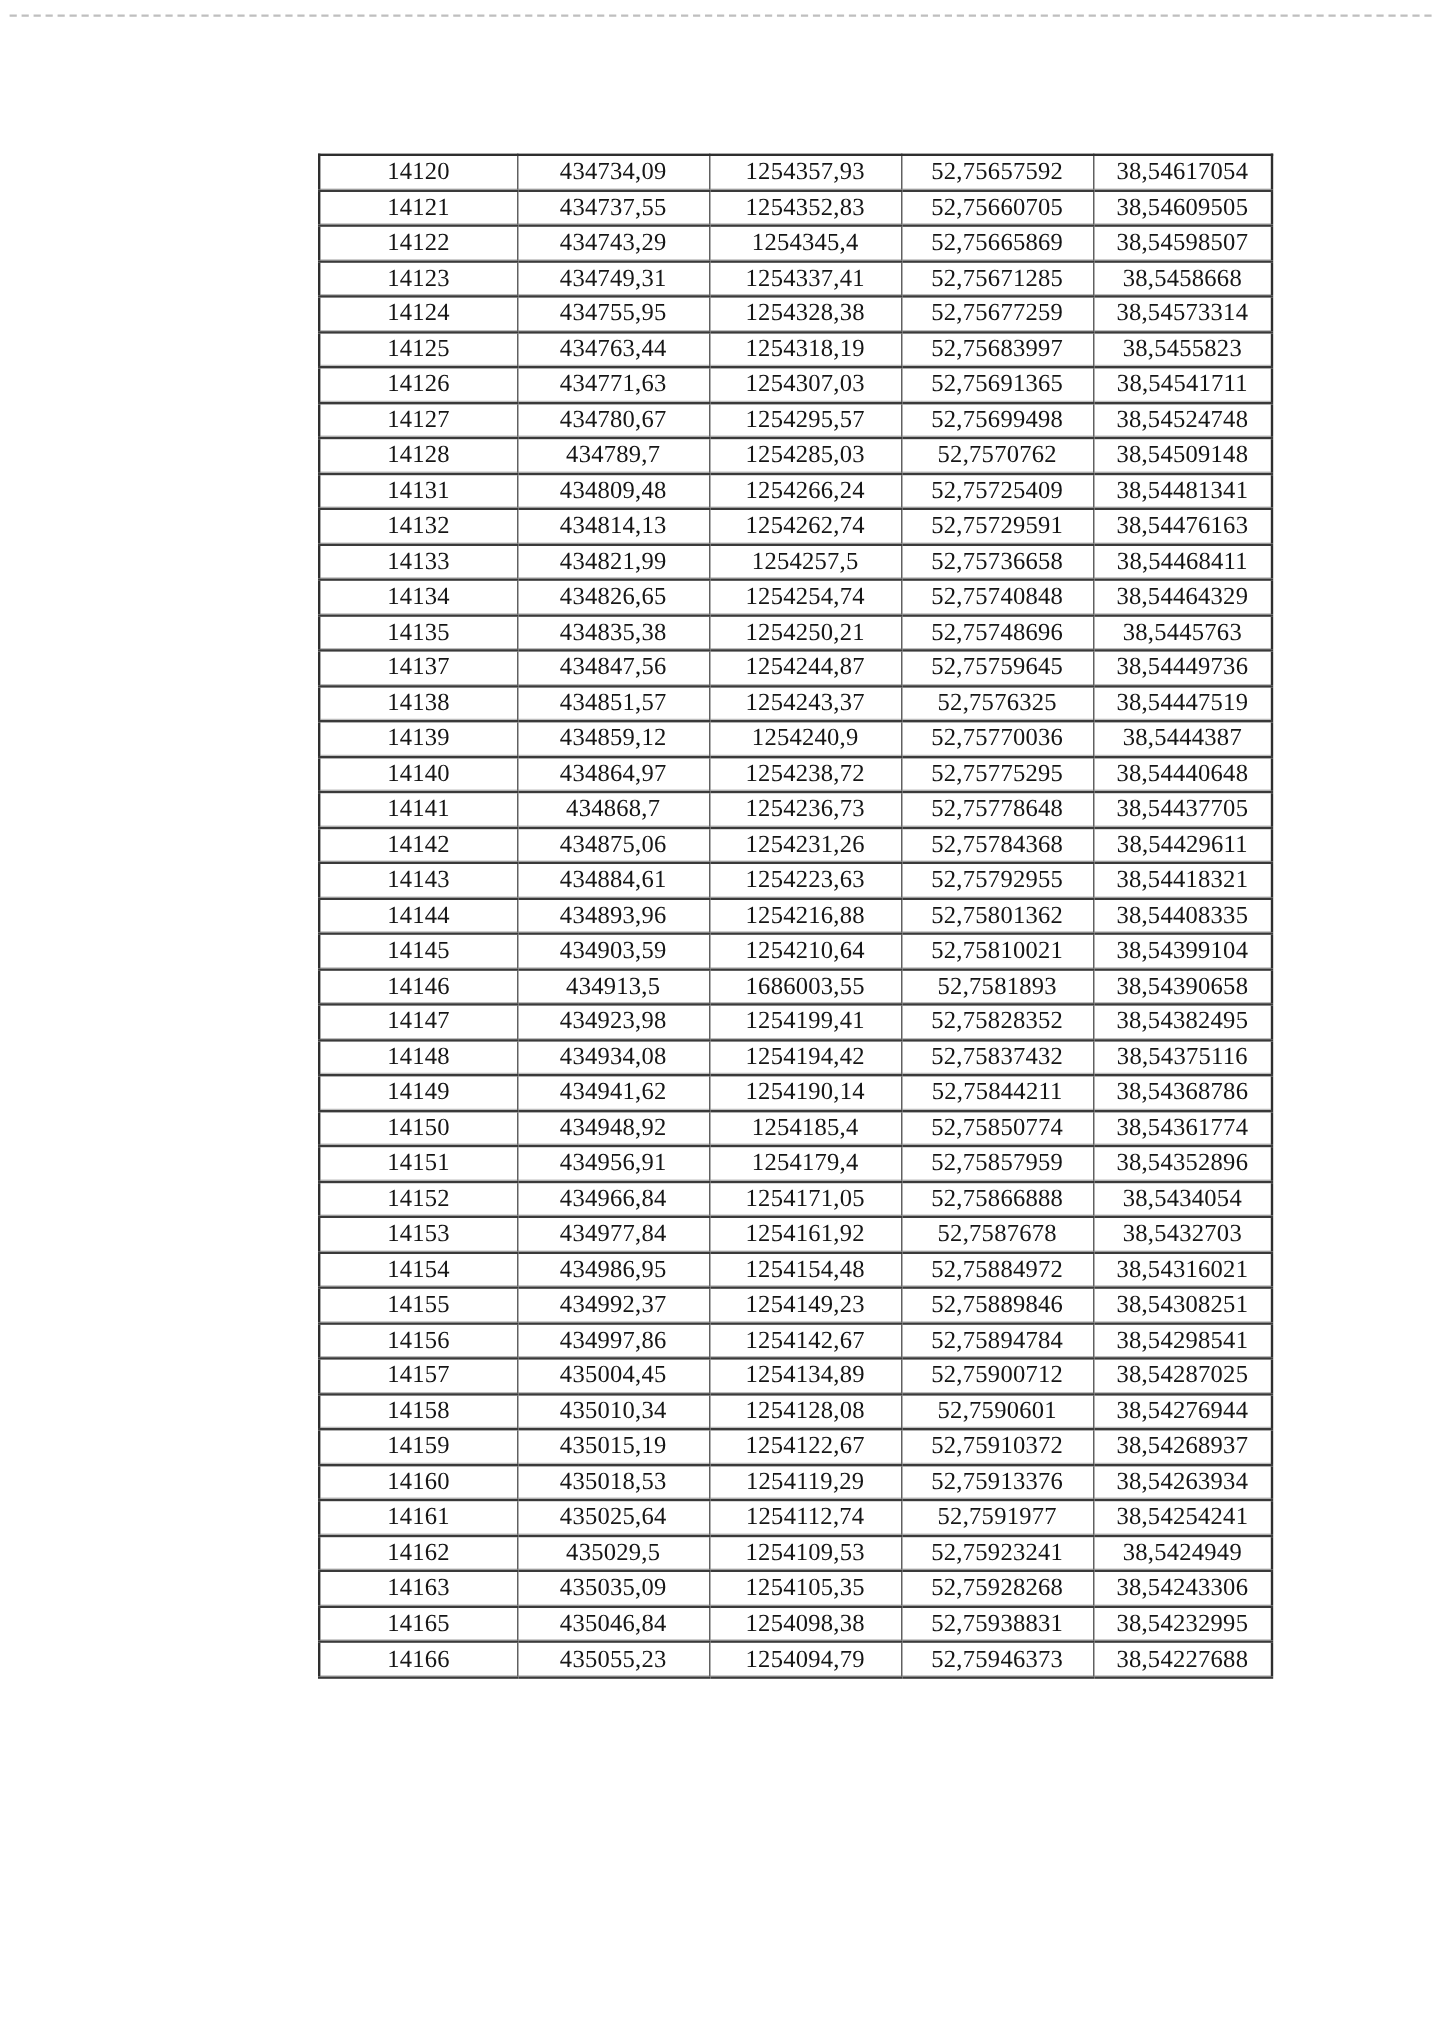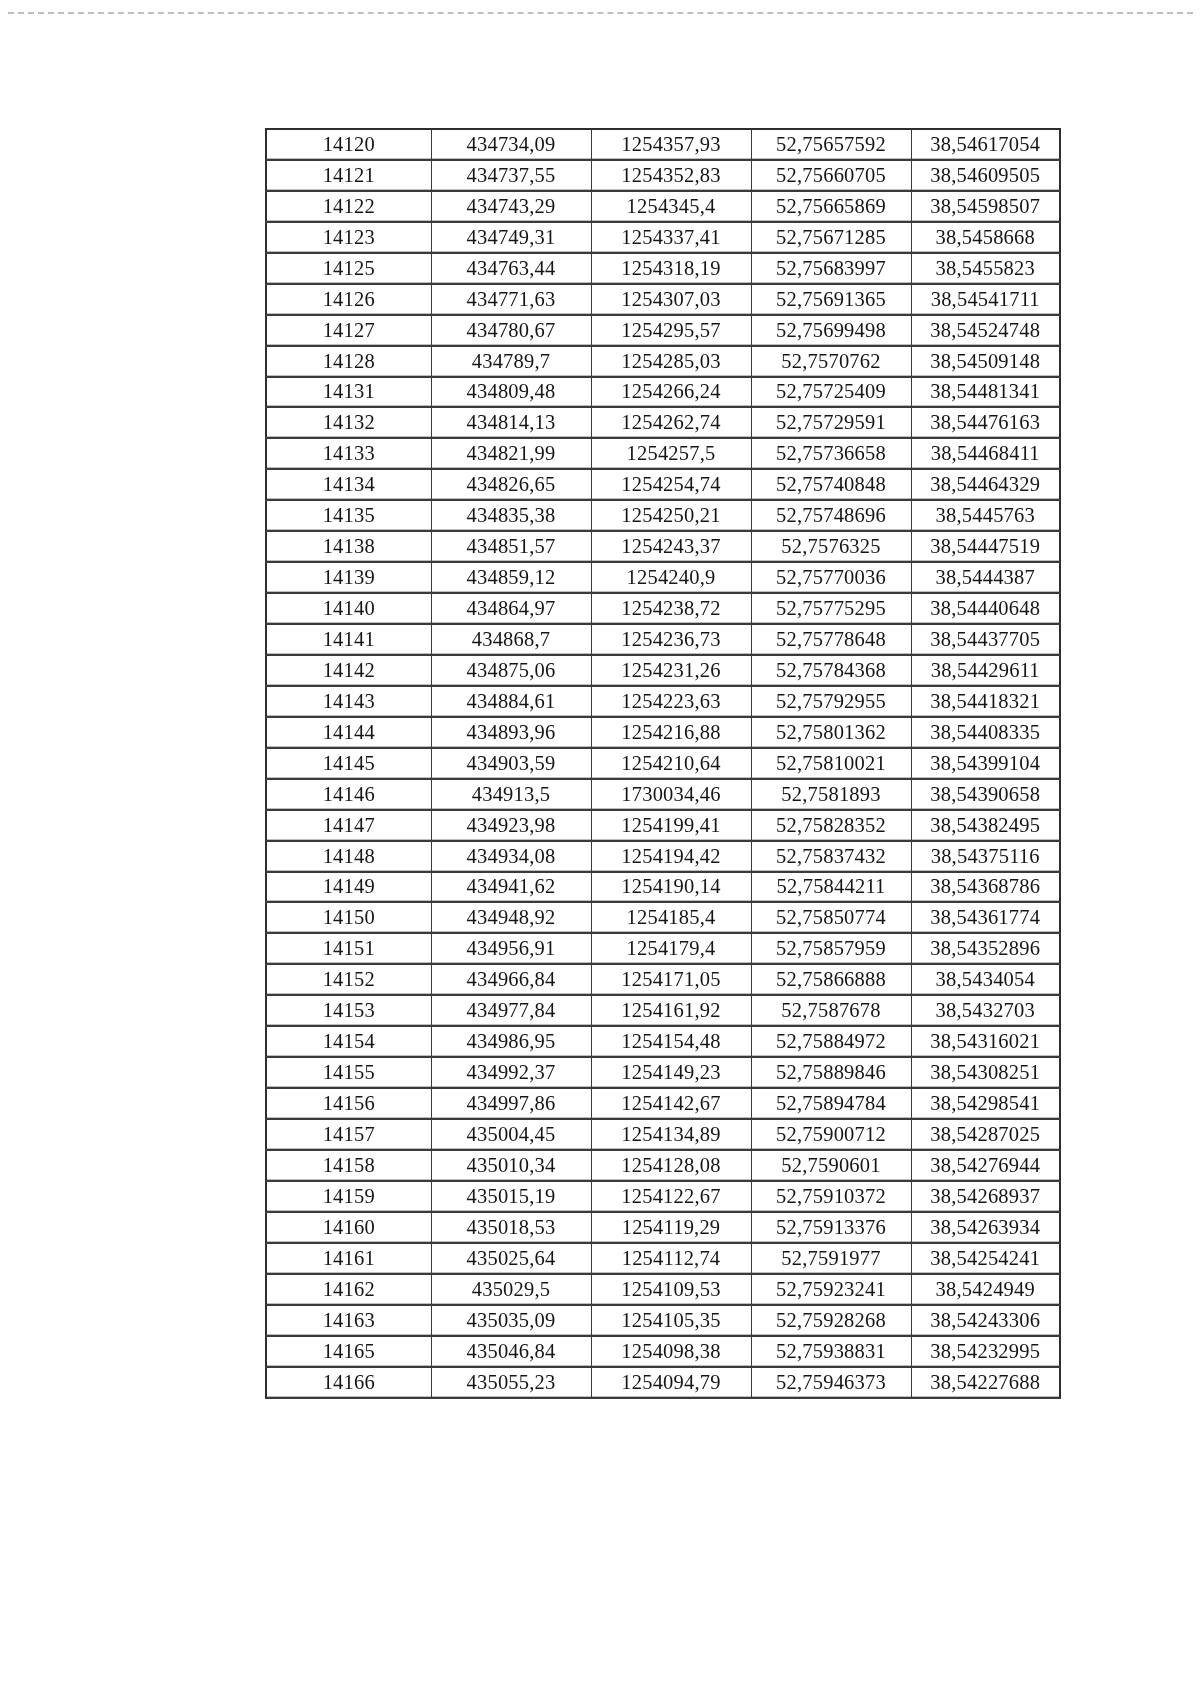--- a/index.html
+++ b/index.html
@@ -85,20 +85,27 @@
         <td>38,54598507</td>
       </tr>
       <tr>
         <td>14123</td>
         <td>434749,31</td>
         <td>1254337,41</td>
         <td>52,75671285</td>
         <td>38,5458668</td>
       </tr>
       <tr>
+        <td>14124</td>
+        <td>434755,95</td>
+        <td>1254328,38</td>
+        <td>52,75677259</td>
+        <td>38,54573314</td>
+      </tr>
+      <tr>
         <td>14125</td>
         <td>434763,44</td>
         <td>1254318,19</td>
         <td>52,75683997</td>
         <td>38,5455823</td>
       </tr>
       <tr>
         <td>14126</td>
         <td>434771,63</td>
         <td>1254307,03</td>
@@ -148,20 +155,27 @@
         <td>38,54464329</td>
       </tr>
       <tr>
         <td>14135</td>
         <td>434835,38</td>
         <td>1254250,21</td>
         <td>52,75748696</td>
         <td>38,5445763</td>
       </tr>
       <tr>
+        <td>14137</td>
+        <td>434847,56</td>
+        <td>1254244,87</td>
+        <td>52,75759645</td>
+        <td>38,54449736</td>
+      </tr>
+      <tr>
         <td>14138</td>
         <td>434851,57</td>
         <td>1254243,37</td>
         <td>52,7576325</td>
         <td>38,54447519</td>
       </tr>
       <tr>
         <td>14139</td>
         <td>434859,12</td>
         <td>1254240,9</td>
@@ -206,21 +220,21 @@
       <tr>
         <td>14145</td>
         <td>434903,59</td>
         <td>1254210,64</td>
         <td>52,75810021</td>
         <td>38,54399104</td>
       </tr>
       <tr>
         <td>14146</td>
         <td>434913,5</td>
-        <td>1730034,46</td>
+        <td>1686003,55</td>
         <td>52,7581893</td>
         <td>38,54390658</td>
       </tr>
       <tr>
         <td>14147</td>
         <td>434923,98</td>
         <td>1254199,41</td>
         <td>52,75828352</td>
         <td>38,54382495</td>
       </tr>

